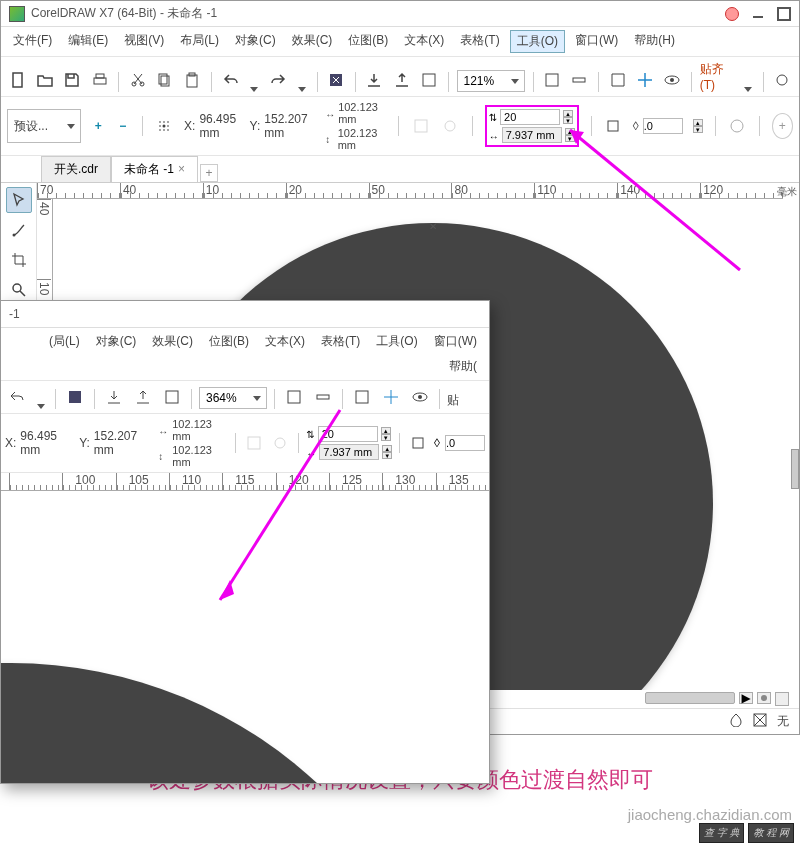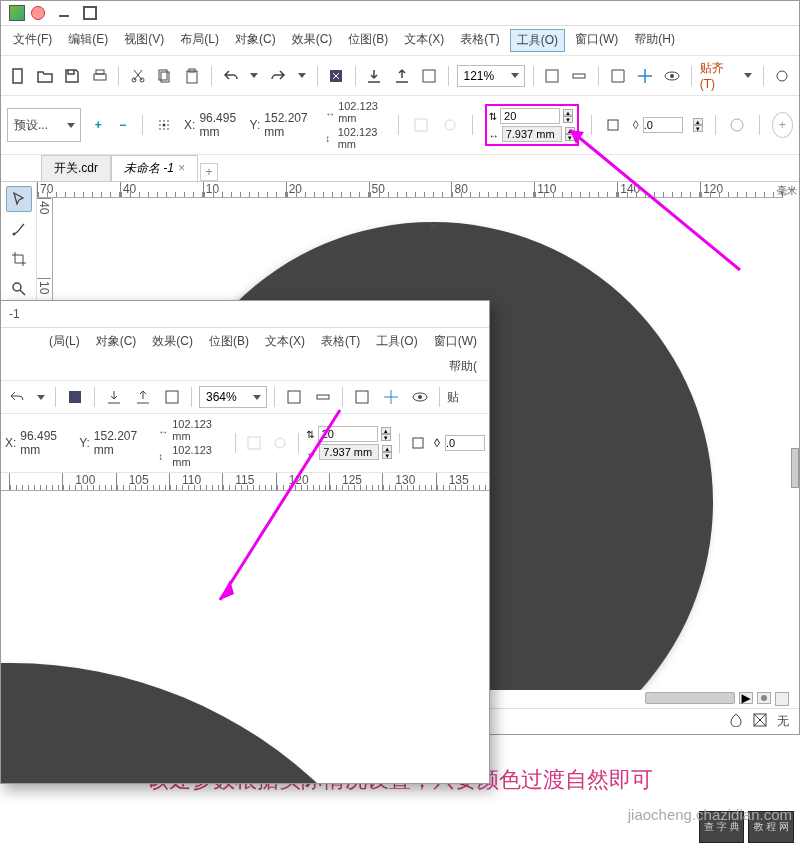--- a/index.html
+++ b/index.html
@@ -9,21 +9,21 @@
 .logo { width: 16px; height: 16px; background: linear-gradient(135deg,#7b3,#3a7); margin-right: 6px; border: 1px solid #555; }
 .title-text { flex: 1; color: #555; }
 .title-ctrl { display: flex; gap: 12px; align-items: center; }
 .avatar-ico { width: 14px; height: 14px; border: 1px solid #c33; border-radius: 50%; background: #f99; }
 .win-btn { width: 14px; height: 14px; display: flex; align-items: center; justify-content: center; color: #555; }
 .win-btn.min::before { content:""; width: 10px; border-top: 2px solid #555; margin-top:6px;}
 .win-btn.max::before { content:""; width: 10px; height: 10px; border: 2px solid #555; }
 .menu-bar { display: flex; padding: 3px 6px; background: #fff; gap: 4px; border-bottom: 1px solid #e5e5e5; }
 .menu-item { padding: 2px 6px; color: #444; }
 .menu-item.hot { border: 1px solid #7ab; background: #def; }
-.toolbar { display: flex; align-items: center; padding: 4px 6px; gap: 6px; background: #fff; border-bottom: 1px solid #e5e5e5; }
+.toolbar { display: flex; align-items: flex-end; padding: 4px 6px; gap: 6px; background: #fff; border-bottom: 1px solid #e5e5e5; }
 .tb-btn { width: 24px; height: 24px; display: flex; align-items: center; justify-content: center; color: #444; border-radius: 2px; }
 .tb-btn svg { width: 16px; height: 16px; }
 .sep { width: 1px; height: 20px; background: #ccc; margin: 0 2px; }
 .combo { display: flex; align-items: center; border: 1px solid #bbb; height: 22px; padding: 0 2px 0 6px; background: #fff; }
 .combo input { border: none; outline: none; width: 44px; }
 .caret { width: 0; height: 0; border-left: 4px solid transparent; border-right: 4px solid transparent; border-top: 5px solid #555; margin: 0 3px;}
 .prop-bar { display: flex; align-items: center; padding: 4px 6px; gap: 10px; background: #fff; border-bottom: 1px solid #e5e5e5; }
 .prop-bar2 { padding: 2px 6px; }
 .preset { display: flex; align-items: center; border: 1px solid #bbb; height: 34px; padding: 0 2px 0 6px; background: #fff; }
 .plus-btn { width:18px; height:18px; display:flex; align-items:center; justify-content:center; color:#18a; font-weight:bold; }
@@ -36,21 +36,21 @@
 .dim-row .val { font-size:11px; color:#444; }
 .spinner { display:flex; flex-direction:column; }
 .spinner .up, .spinner .dn { width:10px; height:7px; background:#eee; border:1px solid #aaa; font-size:6px; display:flex; align-items:center; justify-content:center;}
 .highlight-box { border: 2px solid #e0e; padding: 2px; }
 .step-block { display: grid; grid-template-rows: auto auto; gap: 2px; }
 .step-row { display:flex; align-items:center; gap:3px; }
 .step-row input { border:1px solid #bbb; width: 60px; height: 16px; font-size:11px; padding-left:3px; }
 .round-btn { width:26px; height:26px; border:1px solid #ccc; border-radius:50%; display:flex; align-items:center; justify-content:center; color:#999; }
 .tabs { display: flex; align-items: flex-end; background: #fff; padding-left: 40px; gap: 0; border-bottom: 1px solid #ccc; }
 .tab { padding: 4px 12px; border: 1px solid #ccc; border-bottom: none; background: #eee; font-size: 11px; }
-.tab.active { background: #fff; font-style: italic; }
+.tab.active { background: #fff; }
 .tab-close { color:#888; margin-left:4px; }
 .add-tab { width: 18px; height:18px; display:flex; align-items:center; justify-content:center; color:#888; border:1px solid #ccc; margin-left:2px;}
 .workspace { display: flex; flex: 1; position: relative; overflow: hidden; }
 .tools-left { width: 36px; background: #fff; border-right: 1px solid #e0e0e0; display:flex; flex-direction:column; padding-top:4px; gap:4px; align-items:center;}
 .tool-btn { width: 26px; height: 26px; display:flex; align-items:center; justify-content:center; color:#444; border-radius:2px;}
 .tool-btn.active { background: #cde; border:1px solid #7ab; }
 .tool-btn svg { width:16px; height:16px; }
 .canvas-wrap { flex:1; position:relative; background:#fff; }
 .ruler-h { position:absolute; top:0; left:0; right:16px; height:16px; background:#fff; border-bottom:1px solid #aaa; display:flex; font-size:9px; color:#555; overflow:hidden;}
 .ruler-h .tick { position:relative; width:90px; border-left:1px solid #888; padding-left:2px; height:100%;}
@@ -78,29 +78,30 @@
 .arrow2 { top: 400px; left: 200px; width: 160px; height: 220px;}
 .status-row { display:flex; align-items:center; justify-content:flex-end; padding: 4px 10px; gap: 10px; background:#fff; border-top: 1px solid #e0e0e0;}
 .stat-ico svg { width:14px; height:14px; }
 .scroll-row { display:flex; justify-content:flex-end; padding: 2px 10px; gap: 4px; background:#fff;}
 .scroll-thumb { width: 90px; height:12px; background:#d0d0d0; border:1px solid #aaa; border-radius:2px;}
 .scroll-end { width: 14px; height: 12px; background:#eee; border:1px solid #aaa; display:flex; align-items:center; justify-content:center;}
 .scroll-dot { width:6px; height:6px; border-radius:50%; background:#888;}
 .sv-down { width:14px; height:14px; background:#eee; border:1px solid #aaa;}
 .caption { text-align:center; color:#d3367f; font-size: 22px; font-family: SimSun, serif; padding: 30px 0; }
 .footer-mark { position:absolute; right: 6px; bottom: 6px; display:flex; gap:4px; align-items:center;}
-.footer-mark .tag { background:#444; color:#ccc; font-size:10px; padding:8px 4px; border:1px solid #222;}
+.footer-mark .tag { background:#444; color:#ccc; font-size:10px; padding:2px 4px; border:1px solid #222;font-style:italic;}
 </style>
 </head>
 <body>
 
 <div class="window">
 
   <div class="title-bar">
     <div class="logo"></div>
+    <div class="title-text">CorelDRAW X7 (64-Bit) - 未命名 -1</div>
     <div class="title-ctrl">
       <div class="avatar-ico"></div>
       <div class="win-btn min"></div>
       <div class="win-btn max"></div>
     </div>
   </div>
 
   <div class="menu-bar">
     <div class="menu-item">文件(F)</div>
     <div class="menu-item">编辑(E)</div>

